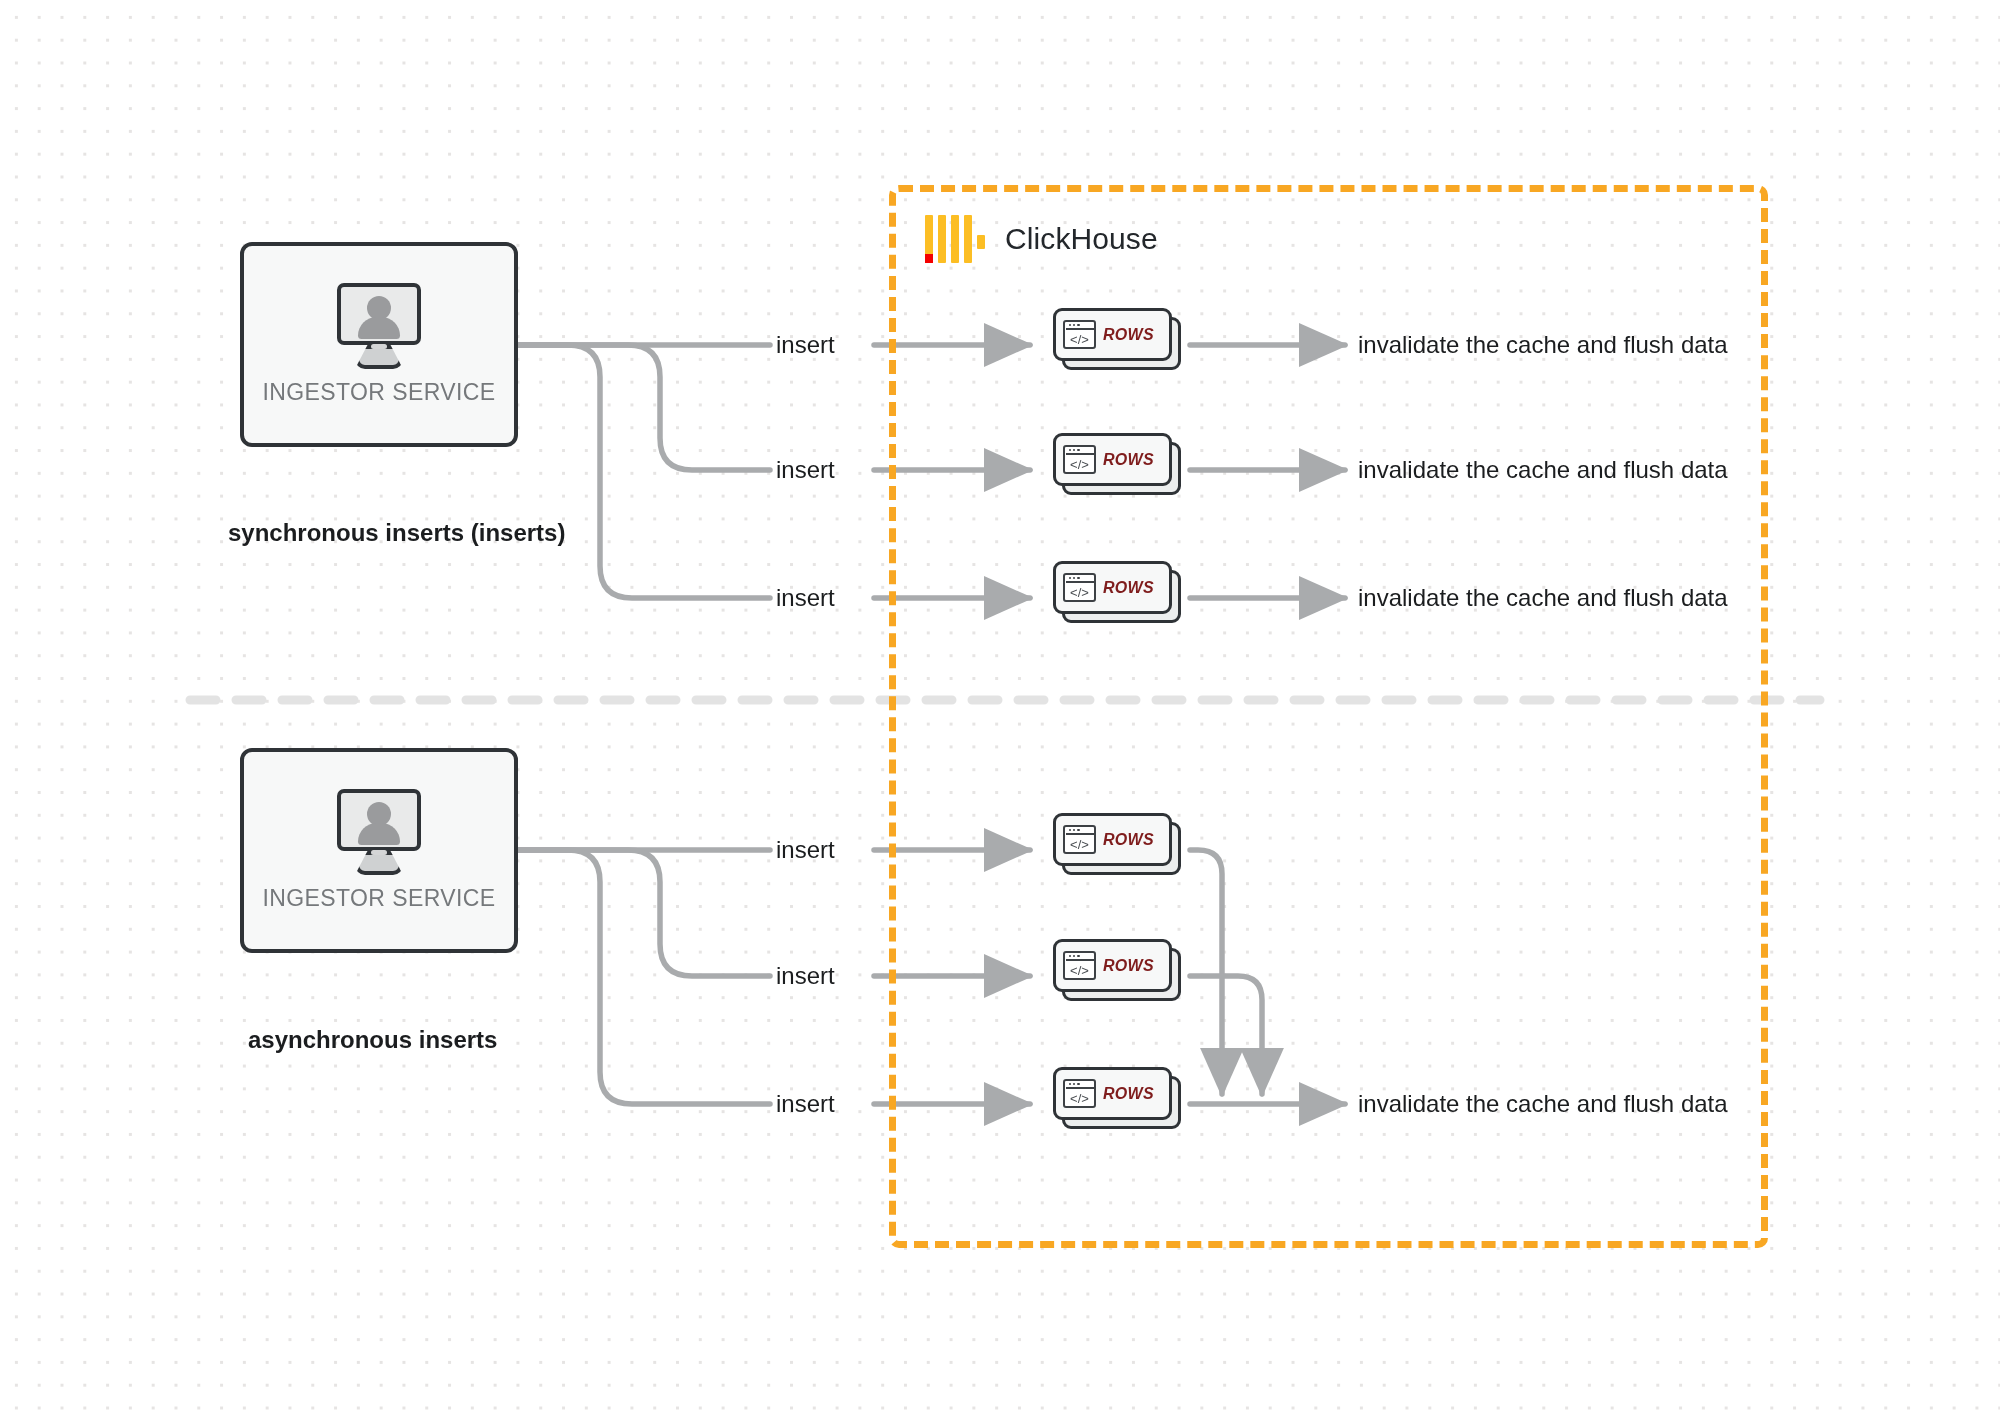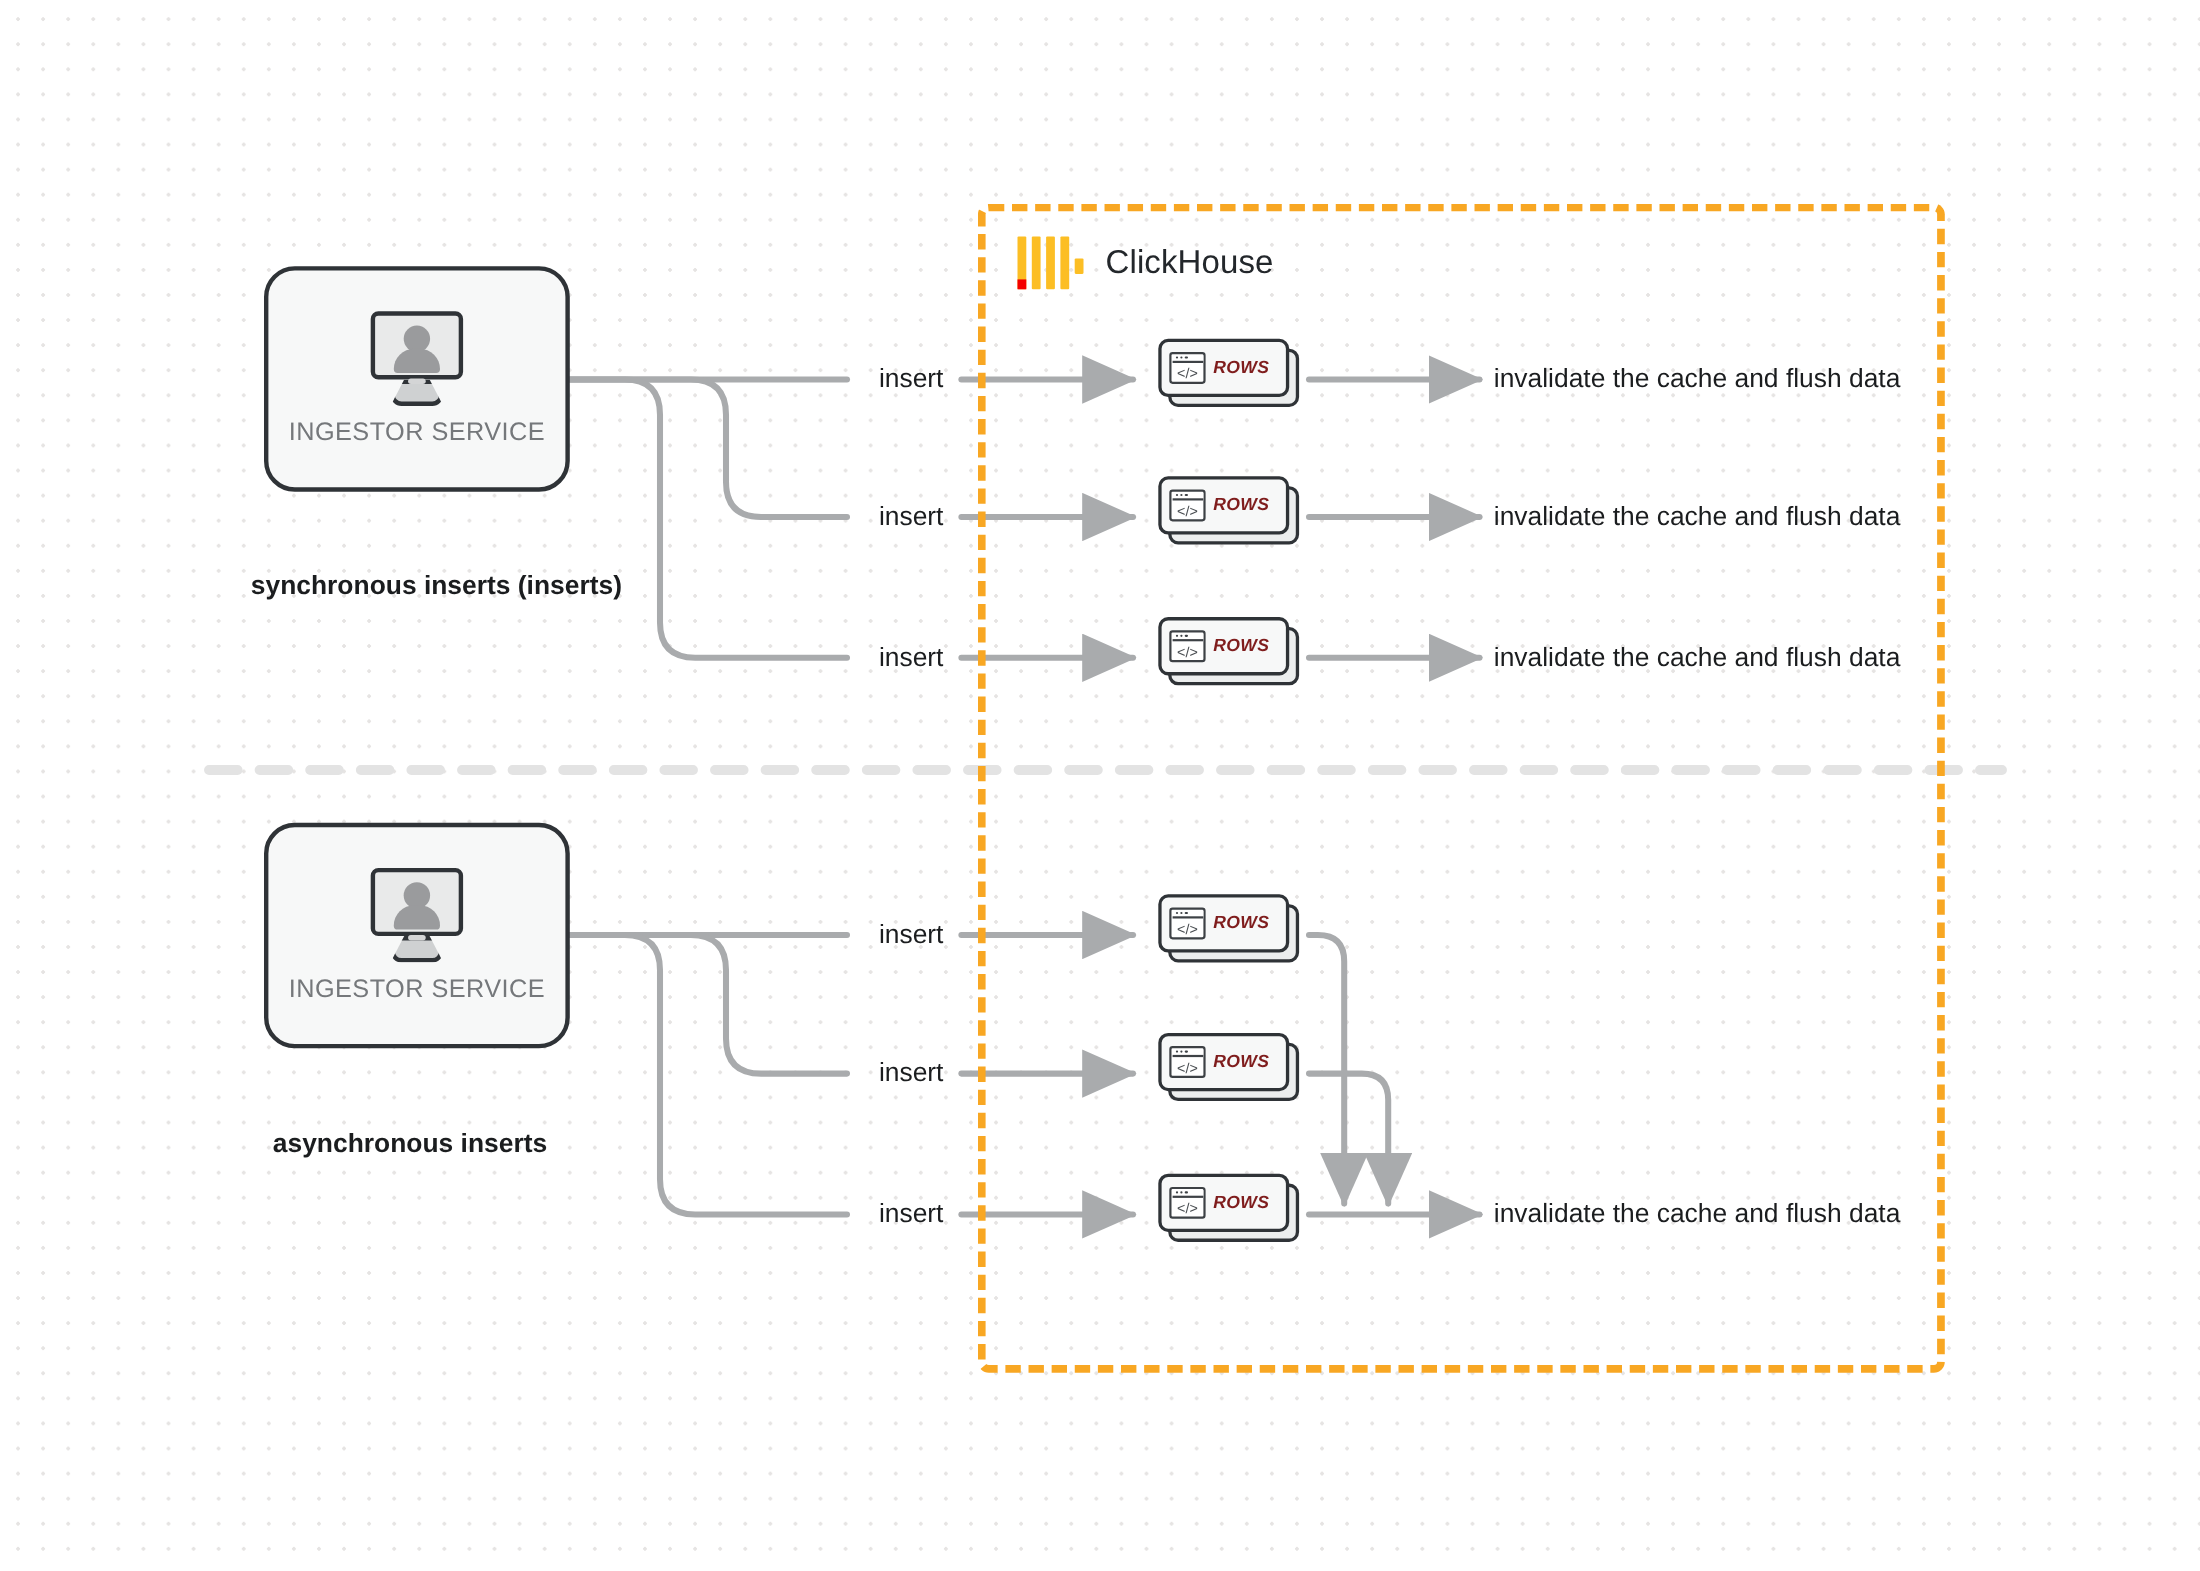--- a/index.html
+++ b/index.html
@@ -87,21 +87,21 @@
     white-space: nowrap;
   }
 
   
   .ingestor {
     position: absolute;
     width: 278px;
     height: 205px;
     background: #f7f8f8;
     border: 4px solid #2f3337;
-    border-radius: 28px;
+    border-radius: 12px;
     box-sizing: border-box;
     display: flex;
     flex-direction: column;
     align-items: center;
     justify-content: center;
   }
   .ingestor-sync  { left: 240px; top: 242px; }
   .ingestor-async { left: 240px; top: 748px; }
 
   .monitor {
@@ -248,21 +248,21 @@
     letter-spacing: 0.3px;
   }
 
   
   .edge-label {
     position: absolute;
     font-size: 24px;
     color: #1b1d1f;
     white-space: nowrap;
   }
-  .edge-label.insert { color: #1b1d1f; margin-left: 23px; }
+  .edge-label.insert { color: #1b1d1f; }
 </style>
 </head>
 <body>
 
 <div id="canvas">
 
   <svg id="wires" viewBox="0 0 2000 1428">
     <defs>
       <marker id="arrow" markerWidth="9" markerHeight="8" refX="8.4" refY="4" orient="auto" markerUnits="strokeWidth">
         <path d="M0,0 L9,4 L0,8 Z" fill="#a9abad"></path>

